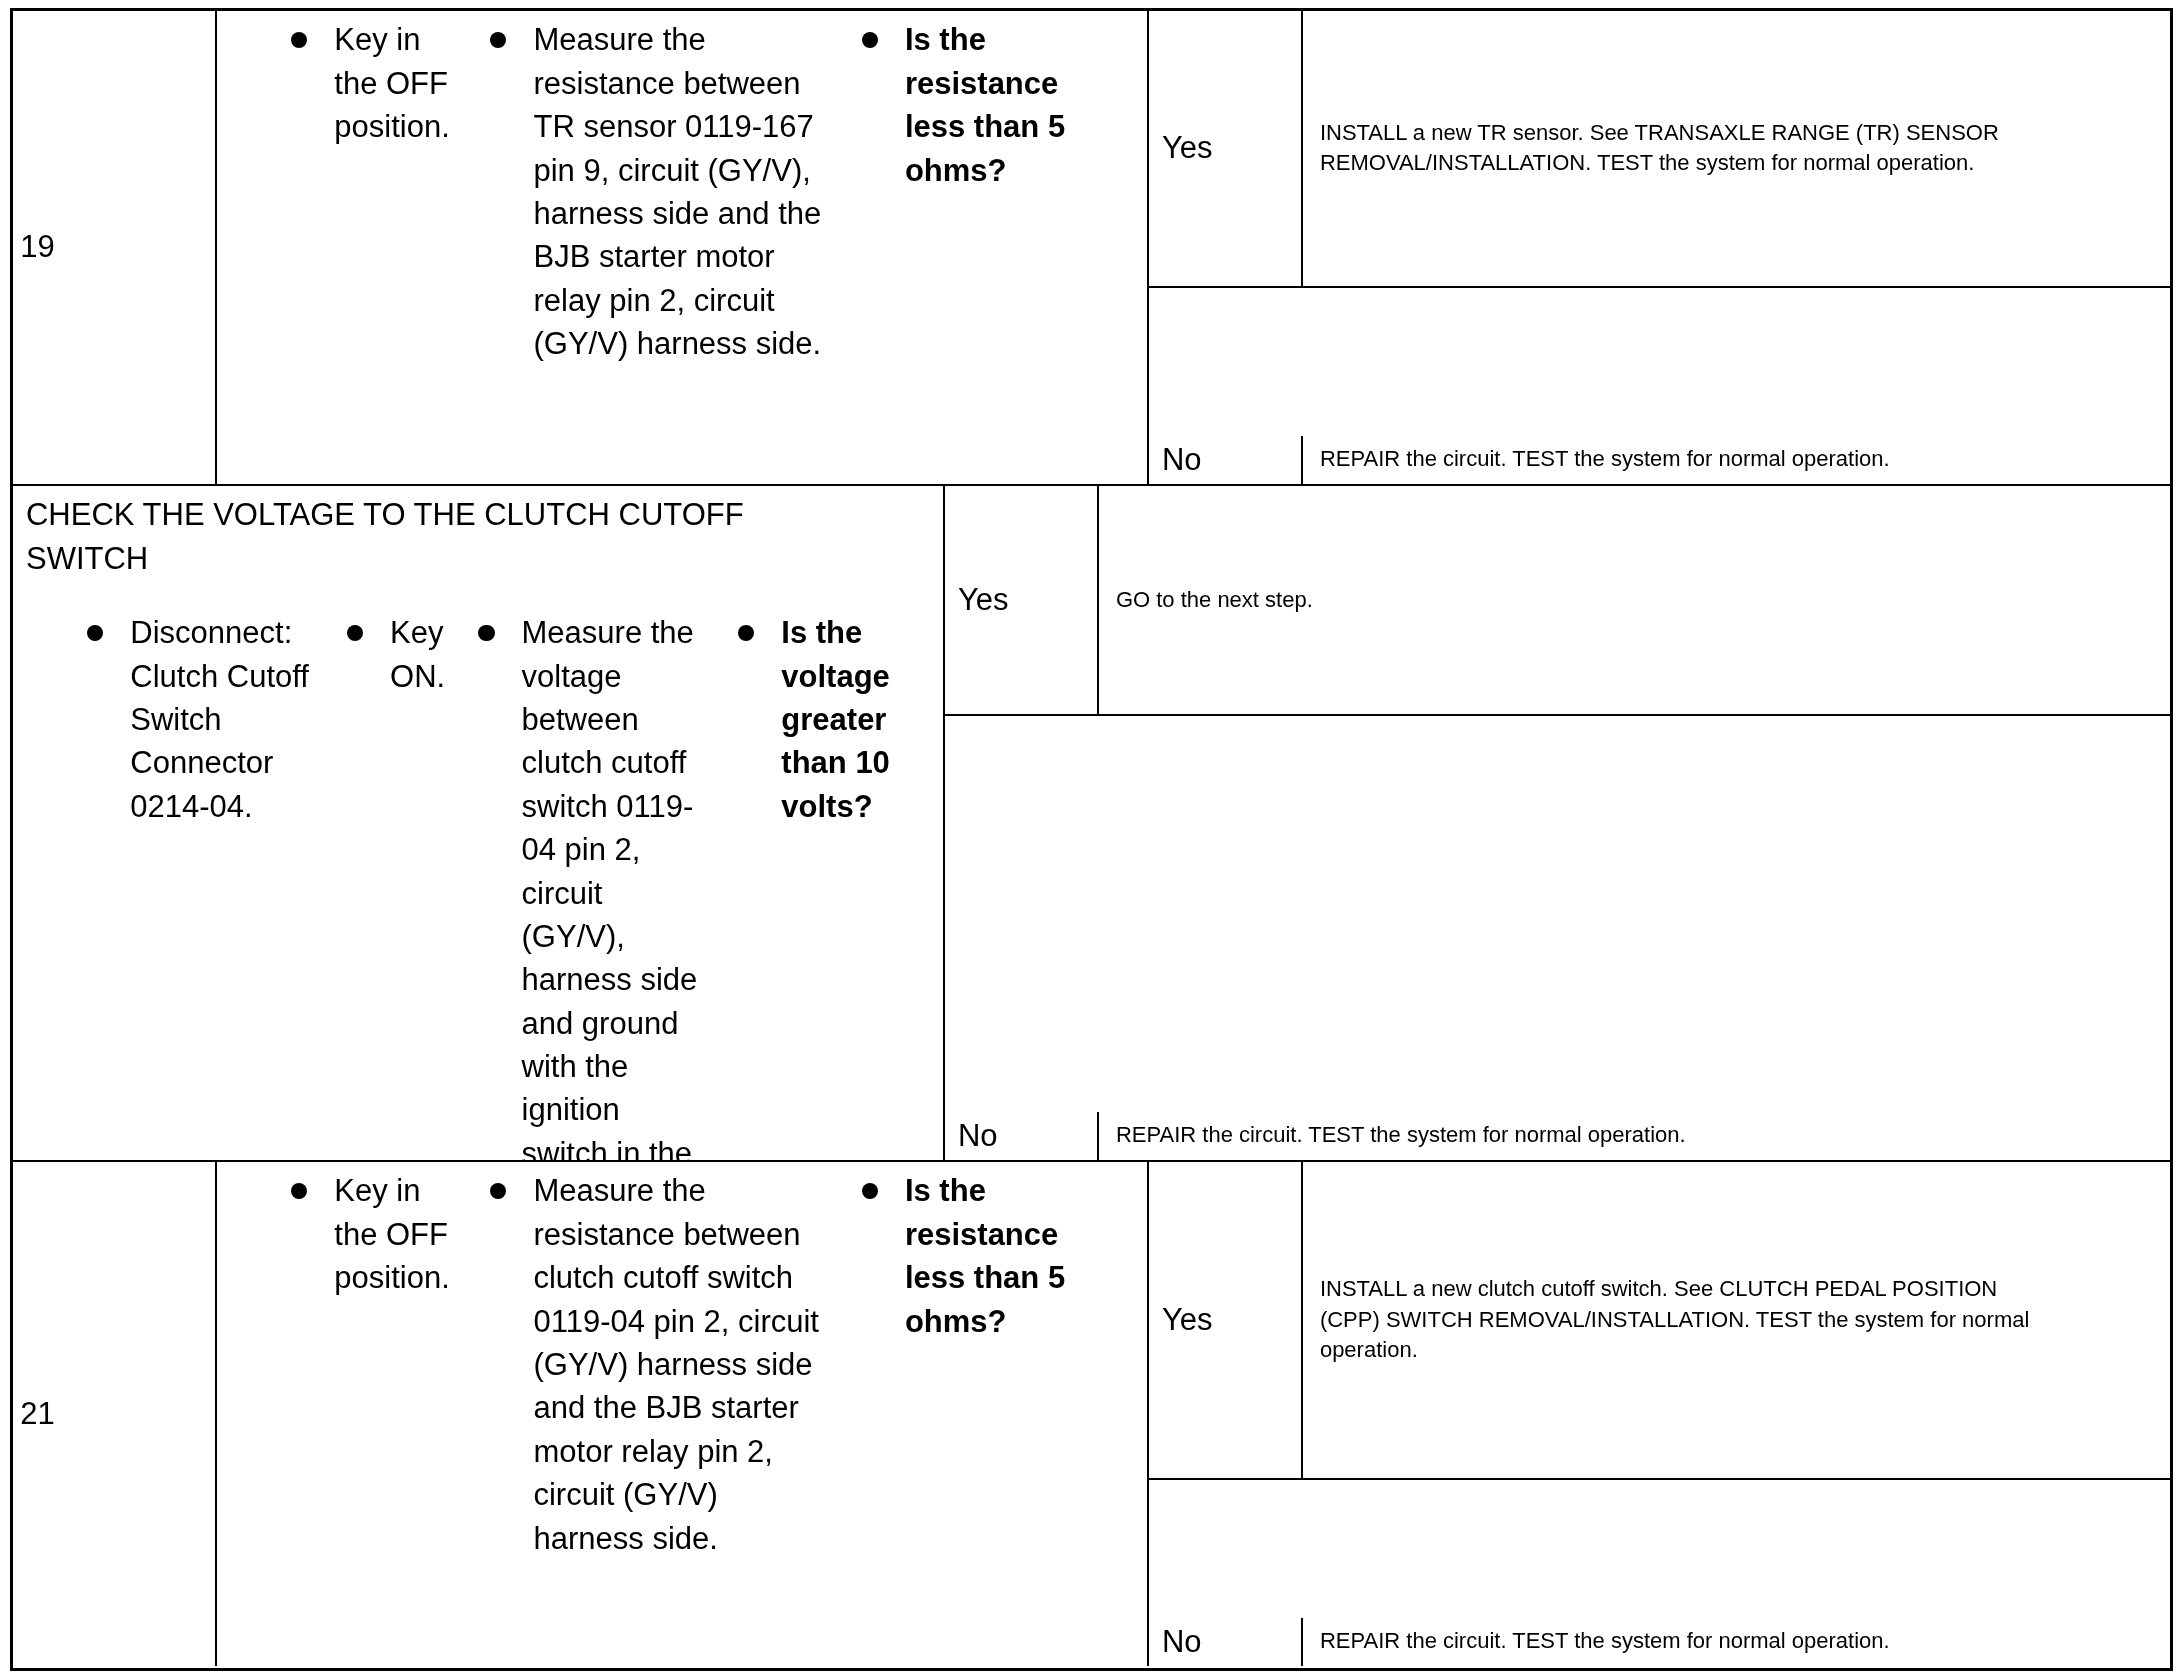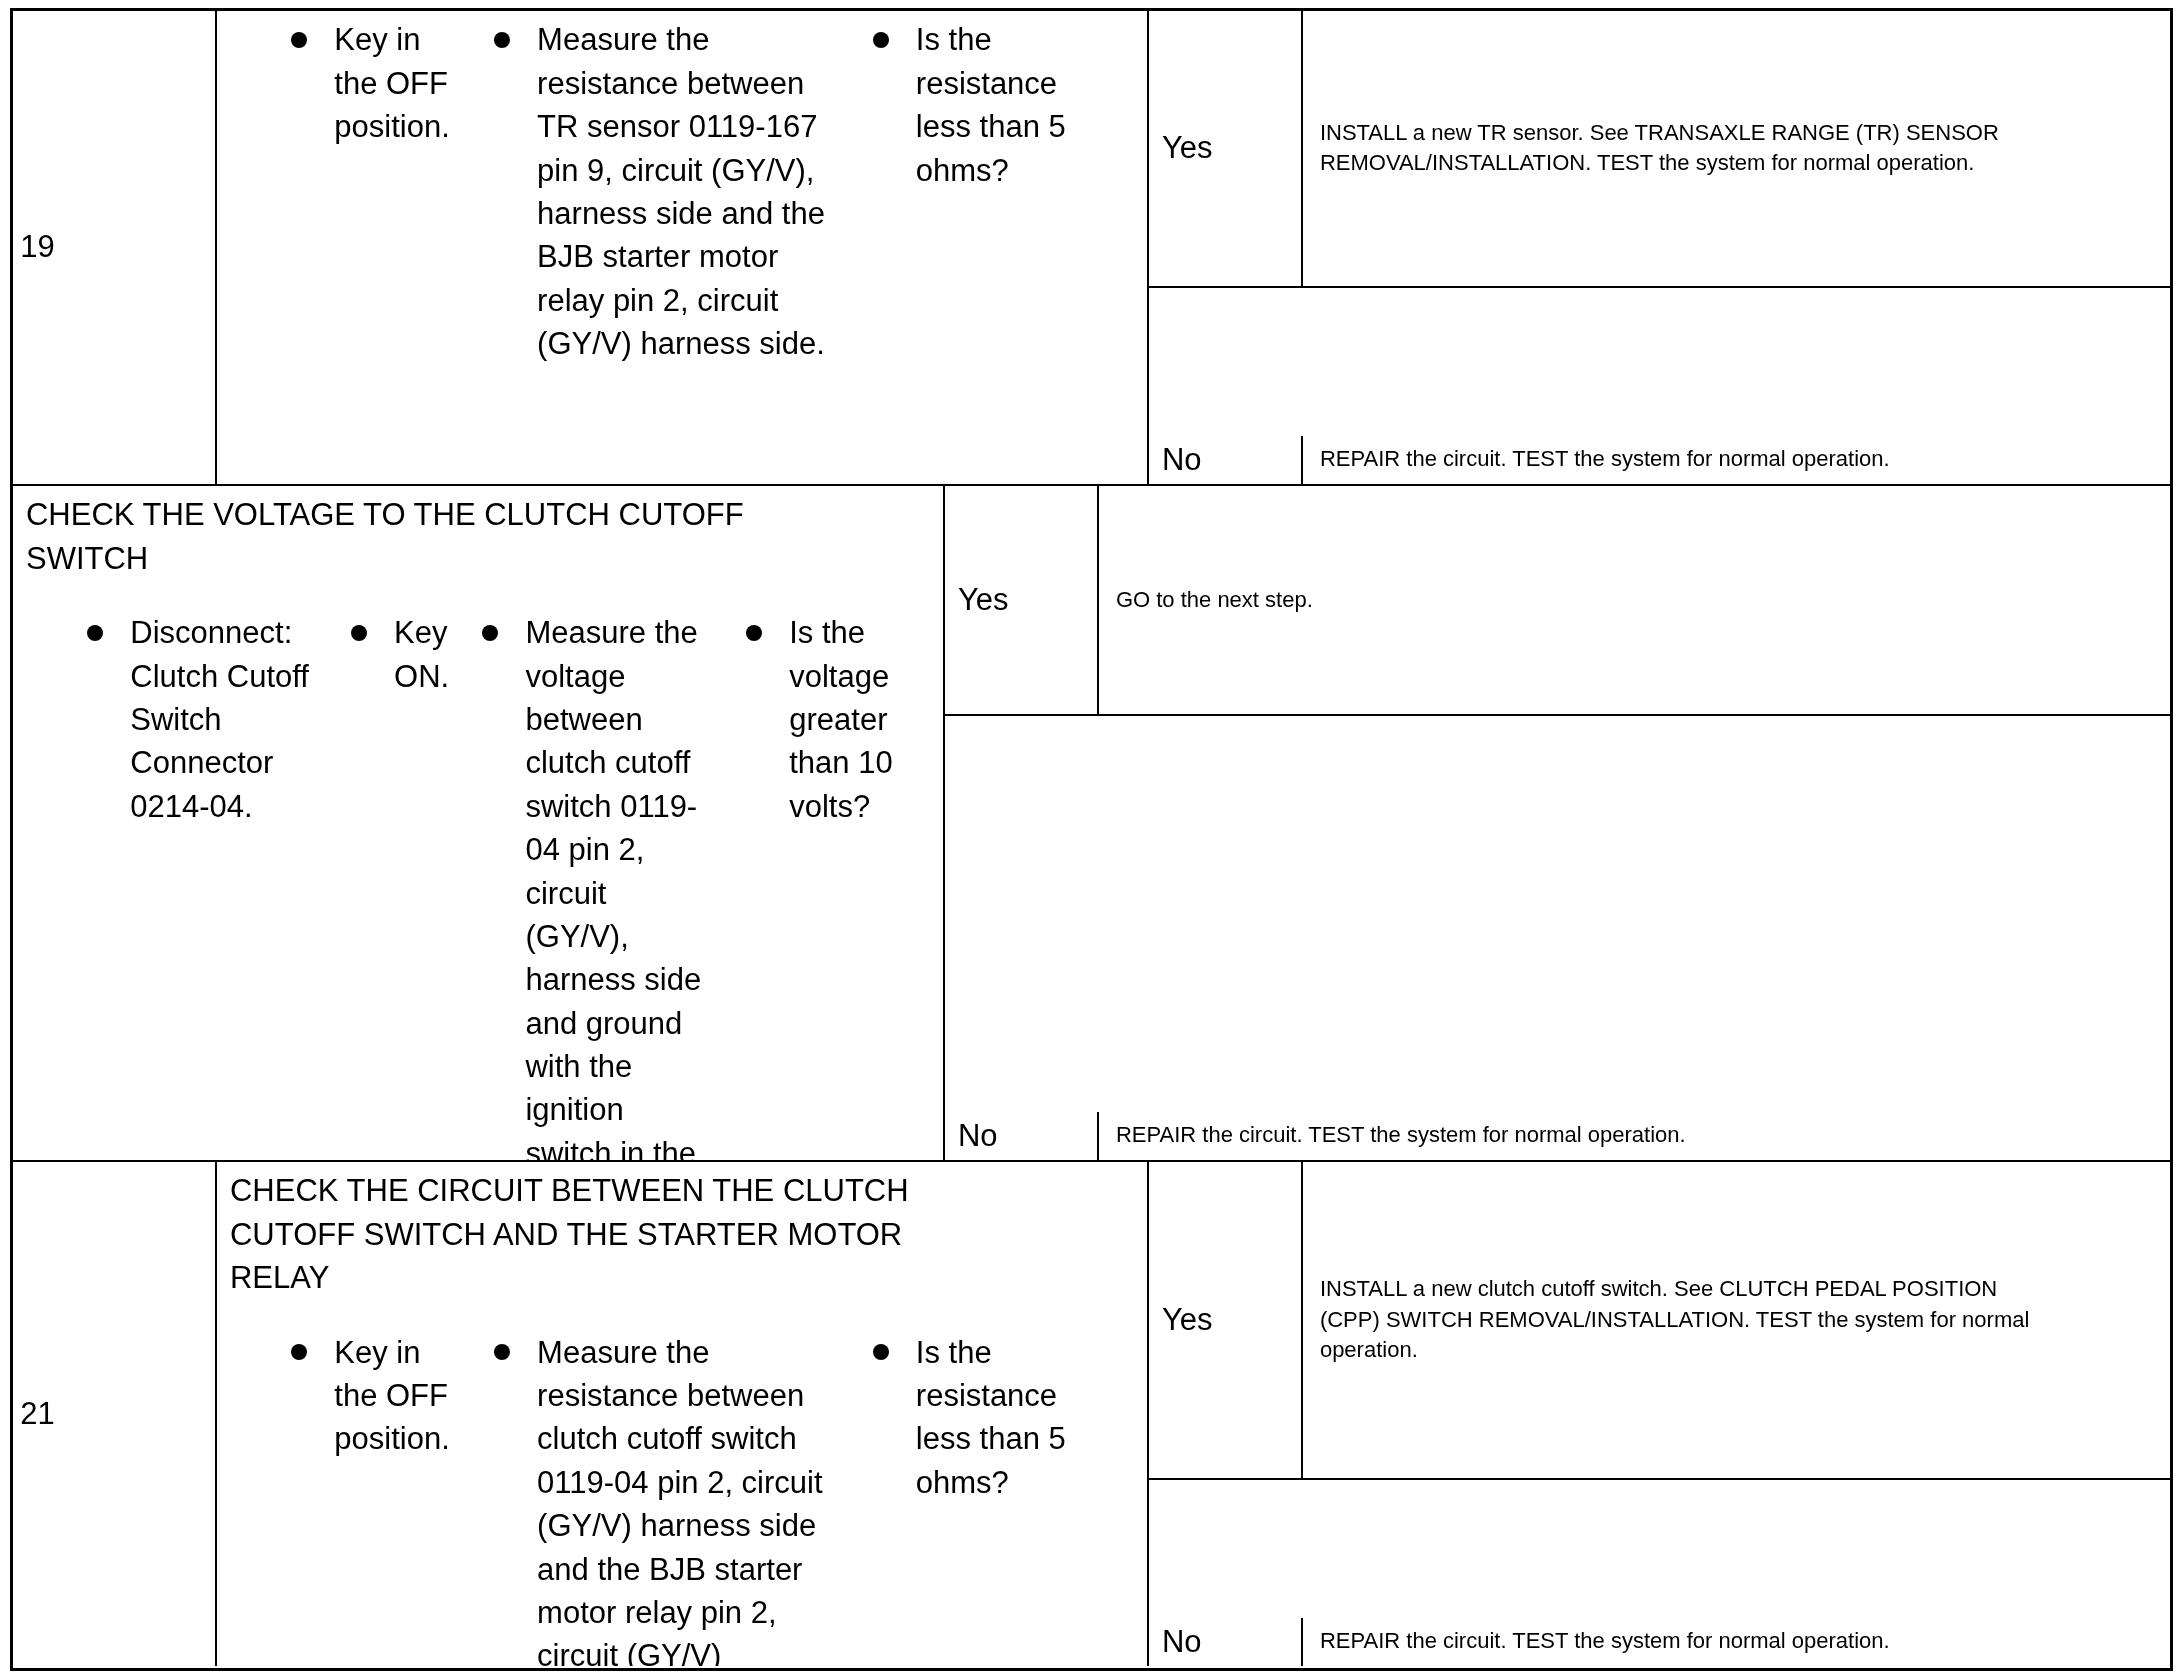--- a/index.html
+++ b/index.html
@@ -40,21 +40,21 @@
     margin-bottom: 31px;
   }
   .bullets { display: flex; flex-direction: row; gap: 33px; padding-left: 61px; }
   .bullet { display: flex; align-items: flex-start; }
   .dot {
     flex: 0 0 16.3px; width: 16.3px; height: 16.3px;
     background: #000000; border-radius: 50%;
     margin-top: 13.4px; margin-right: 27px;
   }
   .step-text { font-size: 31px; line-height: 1.4; max-width: 722px; }
-  .step-text.bold { font-weight: normal; }
+  .step-text.bold { font-weight: bold; }
 
   .cell-results { flex: 1 1 auto; display: flex; flex-direction: column; overflow: hidden; }
   .result { display: flex; overflow: hidden; min-height: 0; }
   .result + .result { border-top: 2.9px solid #000000; align-items: flex-end; }
   .yn {
     width: 154px; flex: 0 0 154px;
     border-right: 2.9px solid #000000;
     display: flex; align-items: center;
     padding: 5.8px 5.8px 5.8px 13.4px;
   }
@@ -150,21 +150,20 @@
           <span class="action-text">REPAIR the circuit. TEST the system for normal operation.</span>
         </div>
       </div>
     </div>
   </div>
       <div class="row" style="height: 506px;">
     <div class="cell-step">
       <span class="step-num">21</span>
     </div>
     <div class="cell-desc">
-      <div class="title">CHECK THE CIRCUIT BETWEEN THE CLUTCH CUTOFF SWITCH AND THE STARTER MOTOR RELAY</div>
       <div class="bullets">
             <div class="bullet">
     <span class="dot"></span>
     <span class="step-text">Key in the OFF position.</span>
   </div>
             <div class="bullet">
     <span class="dot"></span>
     <span class="step-text">Measure the resistance between clutch cutoff switch 0119-04 pin 2, circuit (GY/V) harness side and the BJB starter motor relay pin 2, circuit (GY/V) harness side.</span>
   </div>
             <div class="bullet">

